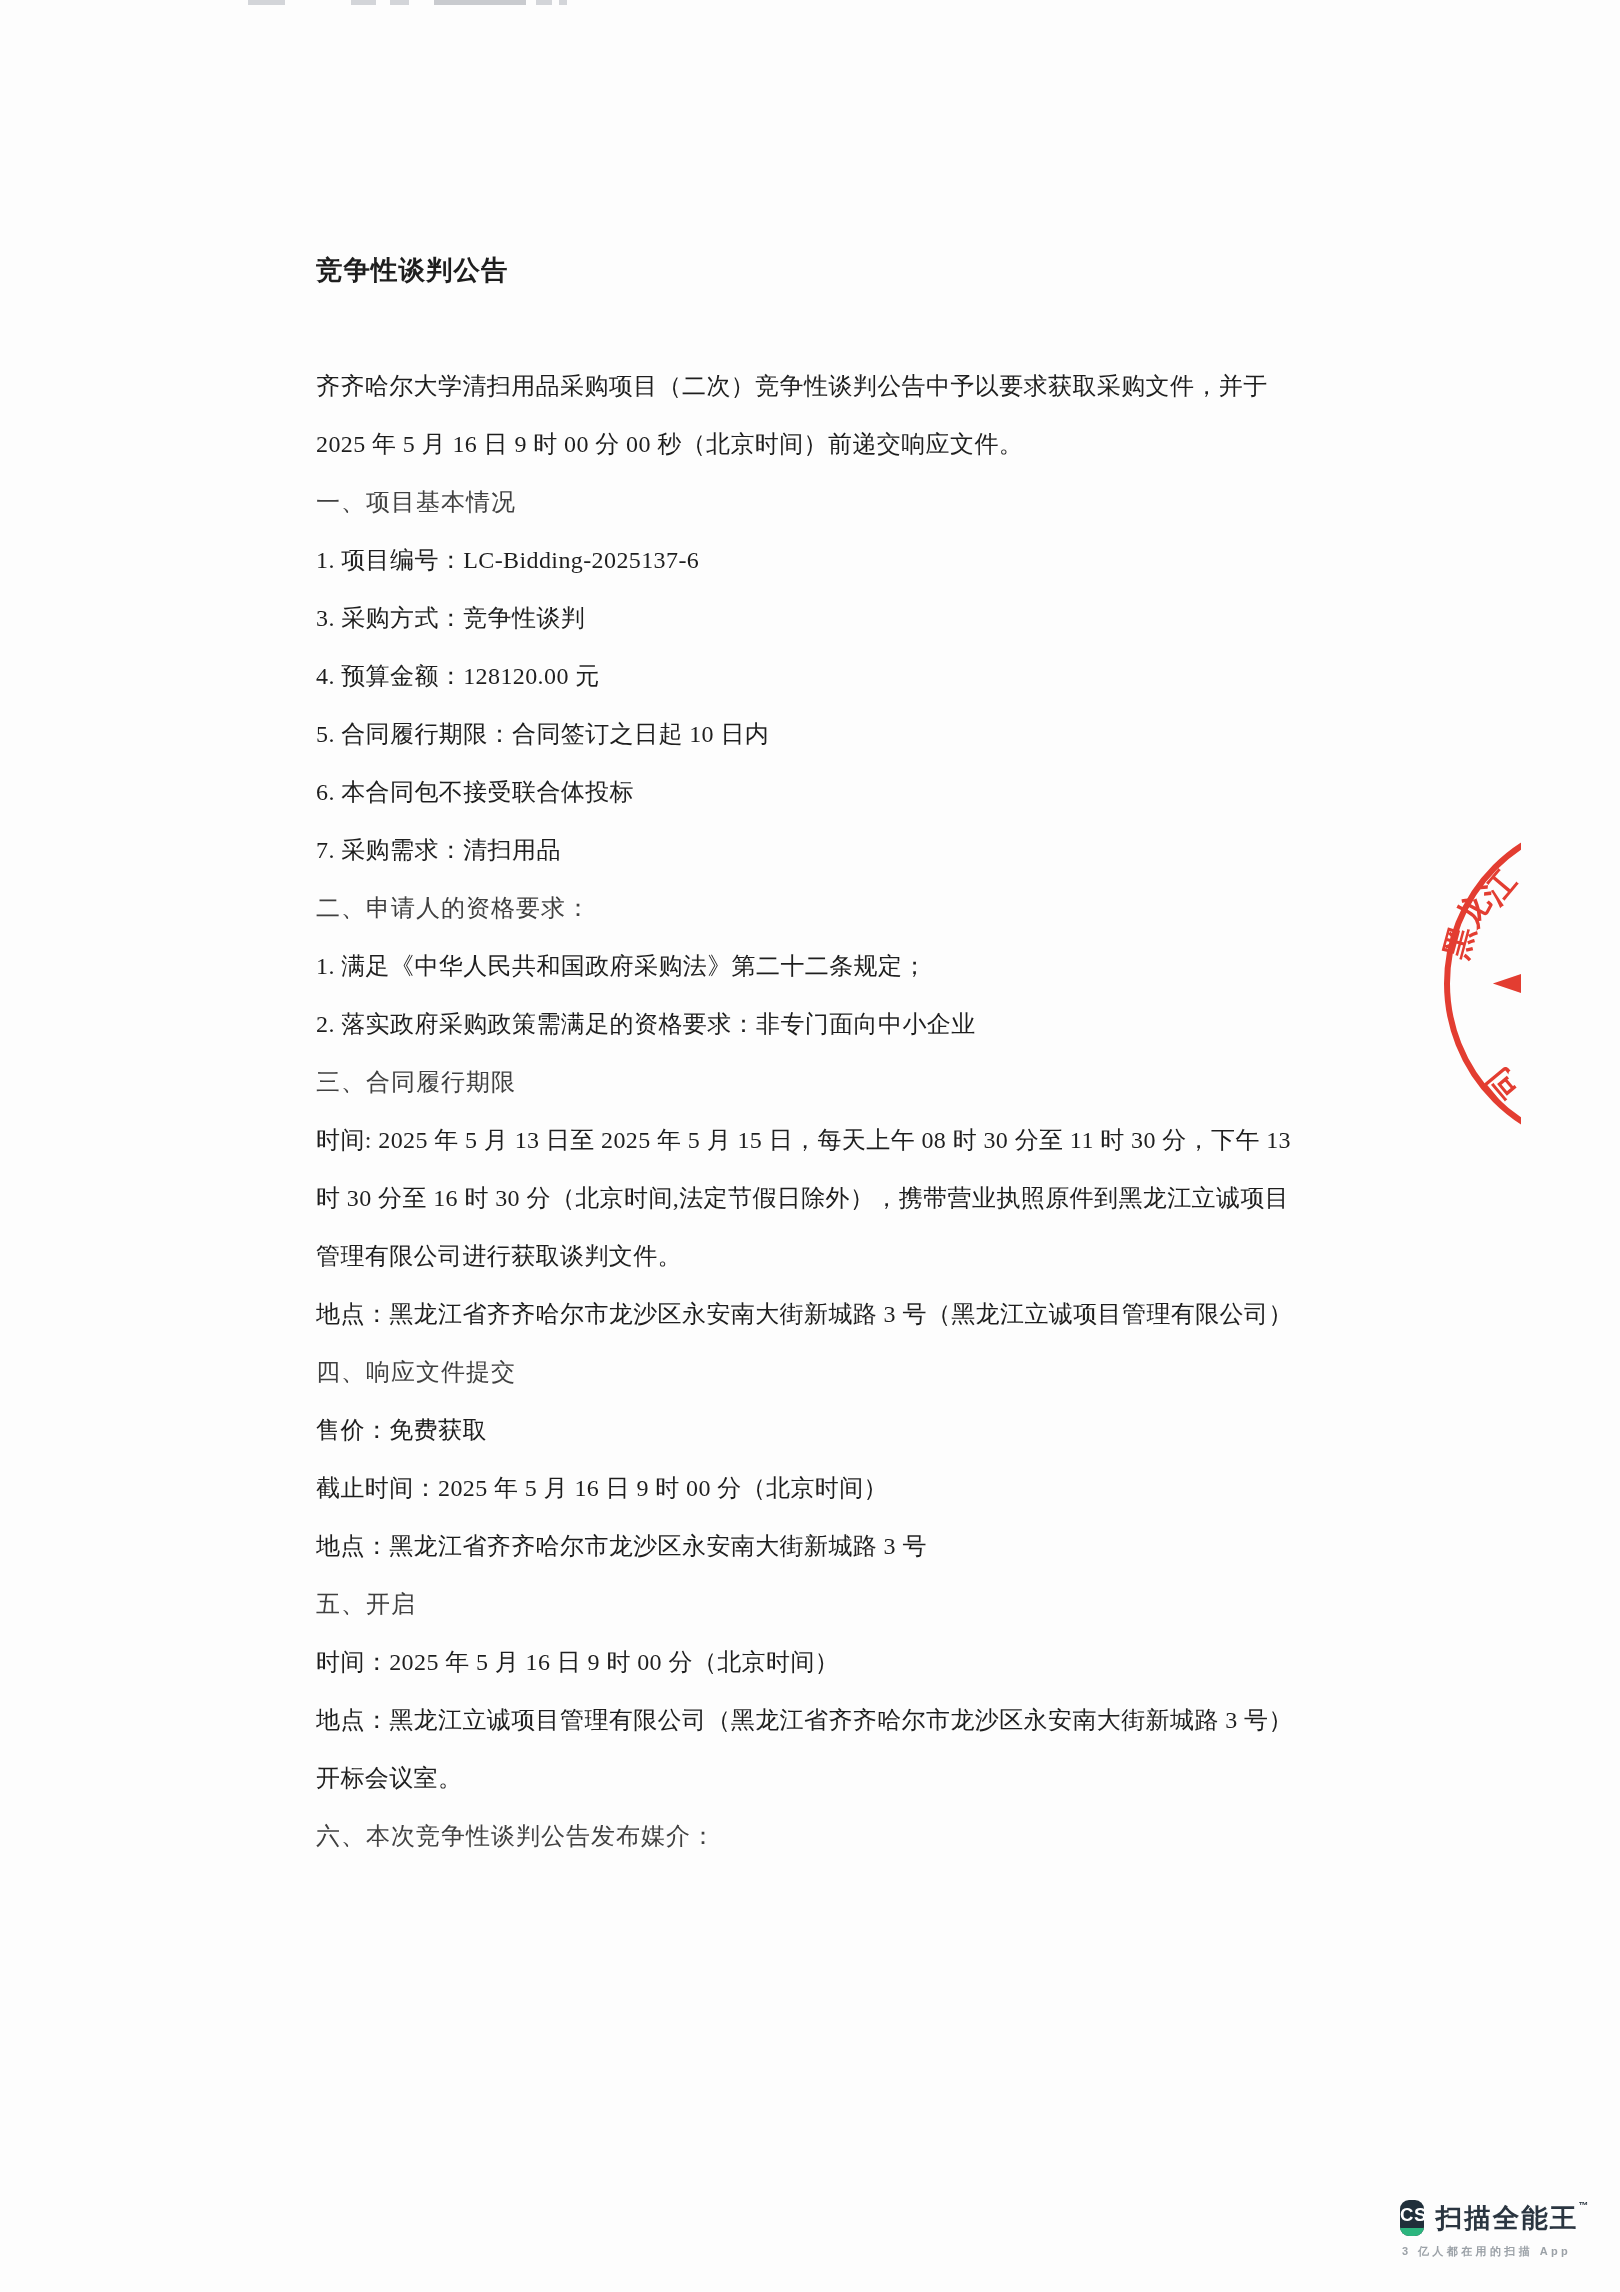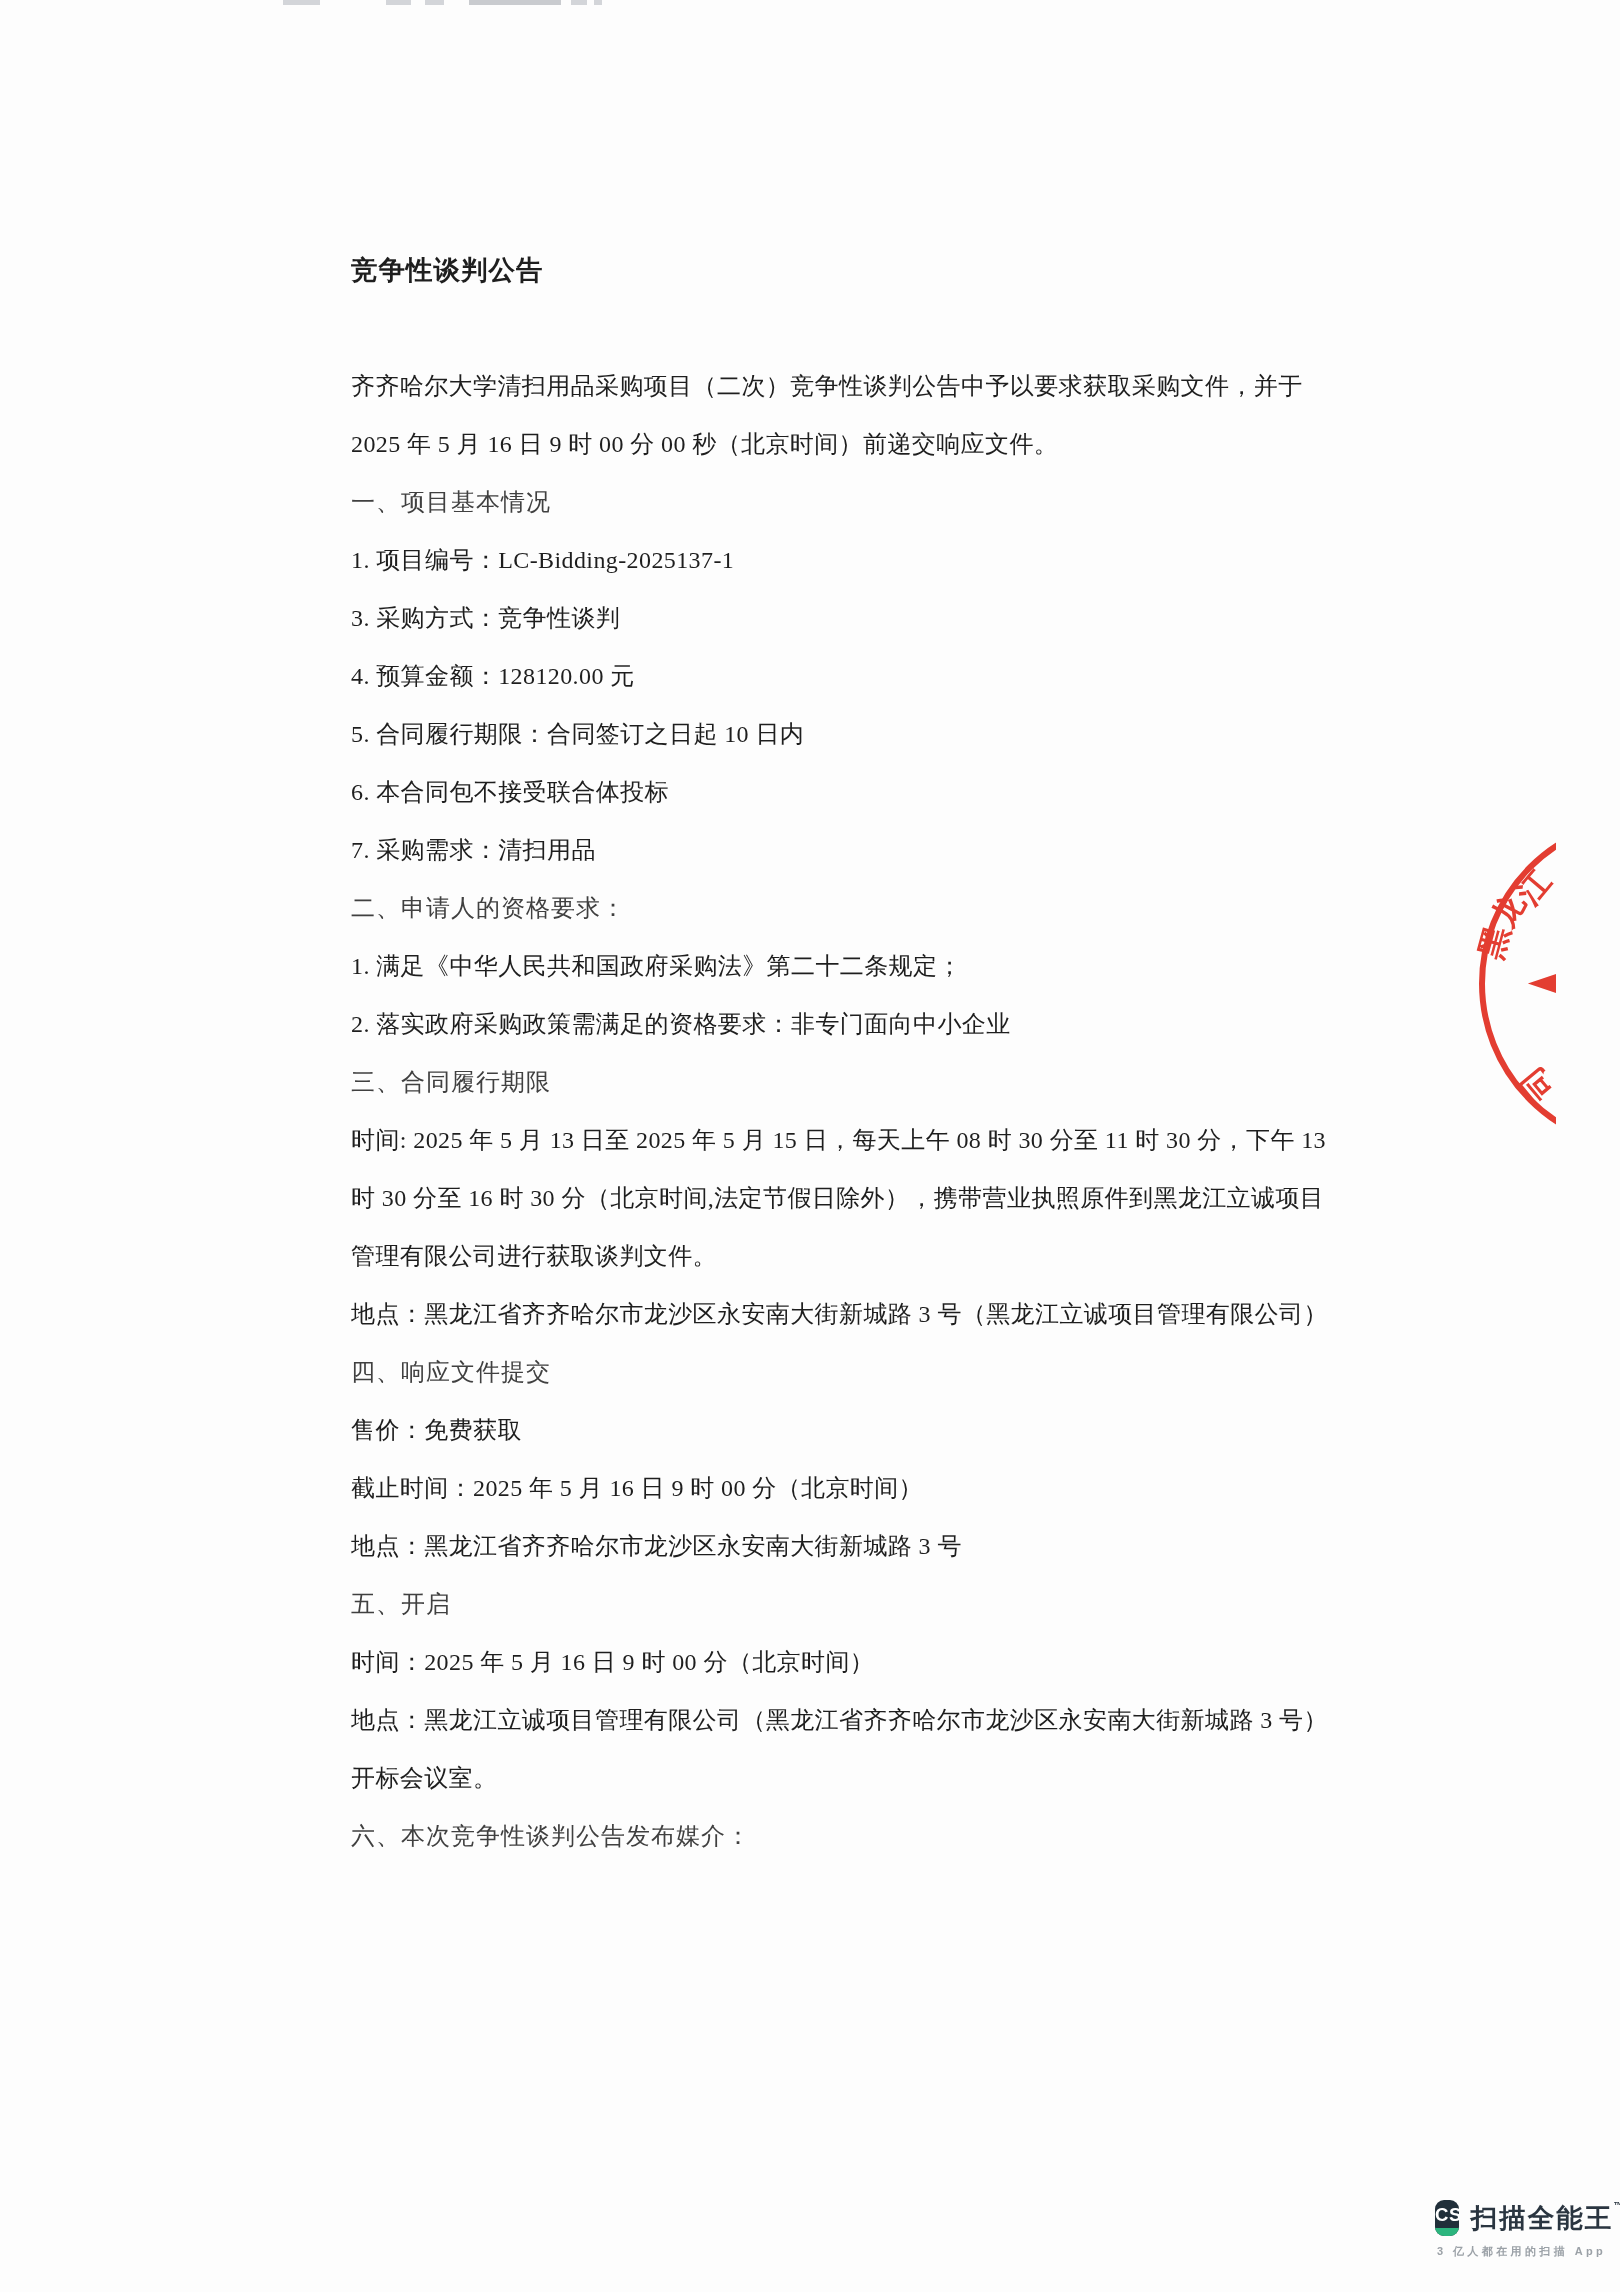--- a/index.html
+++ b/index.html
@@ -3,21 +3,21 @@
 <meta charset="utf-8">
 <style>
   html,body { margin:0; padding:0; }
   body {
     width:1620px; height:2293px;
     background:#fdfdfd;
     position:relative;
     overflow:hidden;
     font-family:"Liberation Serif","DejaVu Serif",serif;
   }
-  .page { position:absolute; inset:0;margin-left:35px; }
+  .page { position:absolute; inset:0; }
 
   
   .artifact { position:absolute; top:0; height:4.9px; background:#d3d5d9; }
 
   
   .doc {
     position:absolute; left:316px; top:241px; width:982px;
     color:#1e1e1e;
   }
   .doc-title {
@@ -92,21 +92,21 @@
     <i class="artifact" style="left:536px;width:15.7px"></i>
     <i class="artifact" style="left:559px;width:7.8px"></i>
   </div>
 
   <div class="doc">
     <div class="doc-title">竞争性谈判公告</div>
     <div id="doc-lines">
         <div class="doc-line body">齐齐哈尔大学清扫用品采购项目（二次）竞争性谈判公告中予以要求获取采购文件，并于</div>
         <div class="doc-line body">2025 年 5 月 16 日 9 时 00 分 00 秒（北京时间）前递交响应文件。</div>
         <div class="doc-line header">一、项目基本情况</div>
-        <div class="doc-line body">1. 项目编号：LC-Bidding-2025137-1</div>
+        <div class="doc-line body">1. 项目编号：LC-Bidding-2025137-6</div>
         <div class="doc-line body">3. 采购方式：竞争性谈判</div>
         <div class="doc-line body">4. 预算金额：128120.00 元</div>
         <div class="doc-line body">5. 合同履行期限：合同签订之日起 10 日内</div>
         <div class="doc-line body">6. 本合同包不接受联合体投标</div>
         <div class="doc-line body">7. 采购需求：清扫用品</div>
         <div class="doc-line header">二、申请人的资格要求：</div>
         <div class="doc-line body">1. 满足《中华人民共和国政府采购法》第二十二条规定；</div>
         <div class="doc-line body">2. 落实政府采购政策需满足的资格要求：非专门面向中小企业</div>
         <div class="doc-line header">三、合同履行期限</div>
         <div class="doc-line body">时间: 2025 年 5 月 13 日至 2025 年 5 月 15 日，每天上午 08 时 30 分至 11 时 30 分，下午 13</div>

